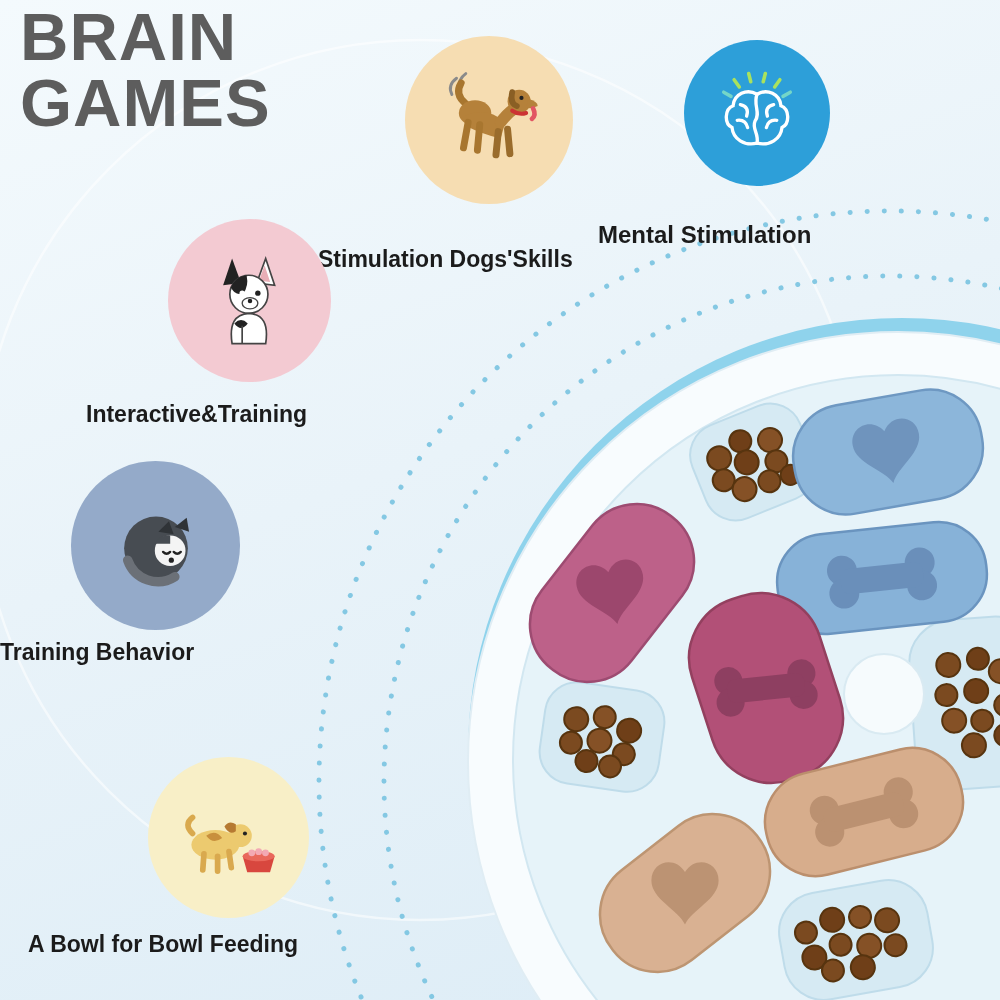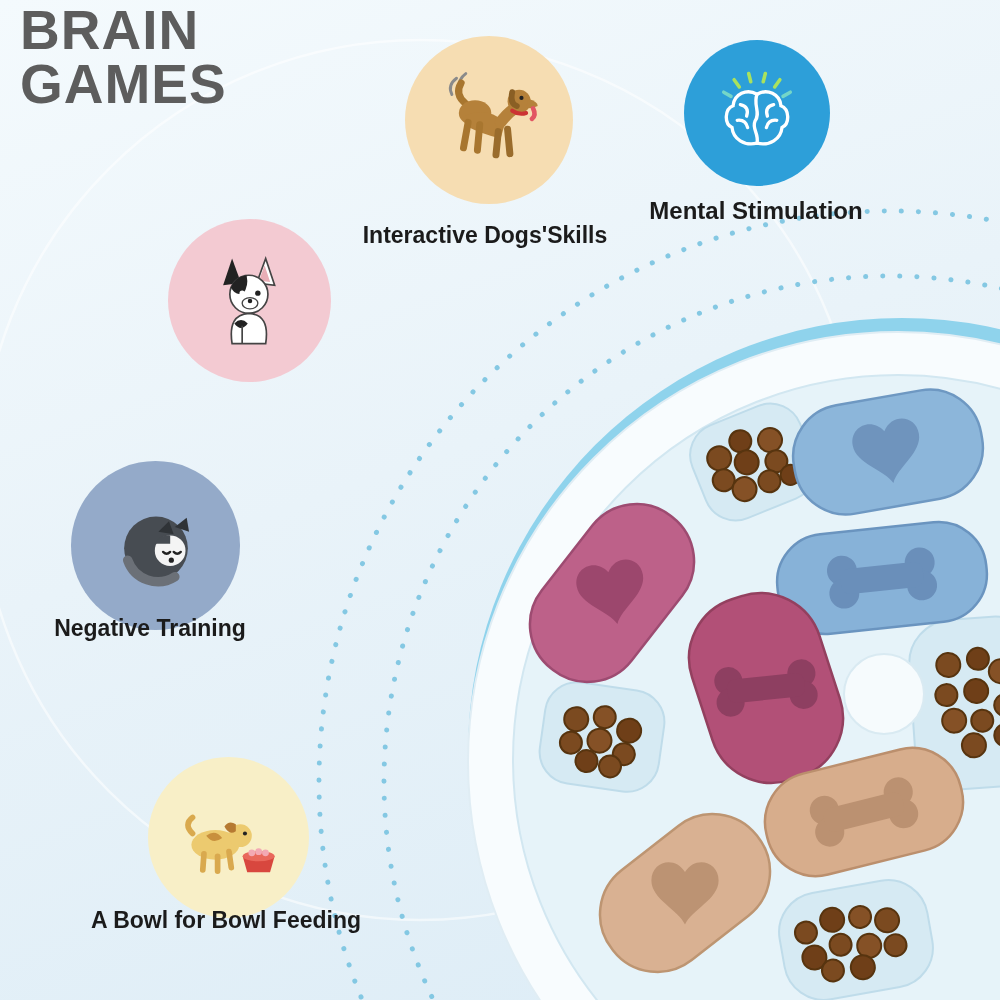--- a/index.html
+++ b/index.html
@@ -4,36 +4,36 @@
 <style>
   html,body{margin:0;padding:0;background:#dfeef6;}
   .stage{
     position:relative;width:1000px;height:1000px;overflow:hidden;
     background:linear-gradient(160deg,#f4fafd 0%,#e9f3f9 45%,#dcecf6 100%);
     font-family:"Liberation Sans",sans-serif;
   }
   svg.bg{position:absolute;inset:0;display:block;}
   .title{
     position:absolute;left:20px;top:4px;
-    font-size:55px;font-weight:800;color:#5d5d5d;
+    font-size:67px;font-weight:800;color:#5d5d5d;
     line-height:.98;letter-spacing:1px;
   }
   .feature-circle{
     position:absolute;border-radius:50%;
     display:flex;align-items:center;justify-content:center;
   }
   .feature-circle svg{display:block;}
   .c-strengthen{left:405px;top:36px;width:168px;height:168px;background:#f6ddb2;}
   .c-mental{left:684px;top:40px;width:146px;height:146px;background:#2d9fd9;}
   .c-interactive{left:168px;top:219px;width:163px;height:163px;background:#f3cad2;}
   .c-boredom{left:71px;top:461px;width:169px;height:169px;background:#94aac9;}
   .c-bowl{left:148px;top:757px;width:161px;height:161px;background:#f8efc7;}
   .feature-label{
-    position:absolute;text-align:center;
-    font-size:23px;font-weight:700;color:#1b1b1b;
+    position:absolute;text-align:left;
+    font-size:23px;font-weight:700;color:#1b1b1b;margin-top:24px;
   }
   .l-strengthen{left:318px;top:222px;width:334px;}
   .l-mental{left:598px;top:197px;width:316px;font-size:24px;}
   .l-interactive{left:86px;top:377px;width:330px;}
   .l-boredom{left:0px;top:612px;width:300px;line-height:1.45;}
   .l-bowl{left:28px;top:907px;width:396px;}
 </style>
 </head>
 <body>
 
@@ -173,21 +173,21 @@
         <path d="M60 52 Q66 44 72 40" stroke="#b5813a" stroke-width="10"></path>
         <circle cx="76" cy="34" r="10" fill="#b5813a"></circle>
         <path d="M84 32 q8 2 8 6 q-6 3 -10 1 Z" fill="#b5813a"></path>
         <path d="M70 26 q-2 10 4 12" stroke="#8a5f24" stroke-width="5" fill="none"></path>
         <circle cx="78" cy="31" r="1.8" fill="#222"></circle>
         <path d="M88 40 q3 6 -1 9" stroke="#e25563" stroke-width="4" fill="none"></path>
         <path d="M70 42 q6 4 12 2" stroke="#cc3333" stroke-width="3.5" fill="none"></path>
       </g>
     </svg>
   </div>
-  <div class="feature-label l-strengthen">Interactive Dogs'Skills</div>
+  <div class="feature-label l-strengthen">Stimulation Dogs'Skills</div>
 
   <div class="feature-circle c-mental">
     <svg width="104" height="104" viewBox="0 0 100 100">
       <g fill="none" stroke="#ffffff" stroke-width="3.2" stroke-linecap="round">
         <path d="M50 32 C40 26 28 32 27 43 C19 46 18 60 26 64 C27 75 38 82 50 79 C62 82 73 75 74 64 C82 60 81 46 73 43 C72 32 60 26 50 32 Z"></path>
         <path d="M50 32 C46 42 54 50 48 58 C45 65 52 70 50 79"></path>
         <path d="M34 42 q9 2 6 11"></path>
         <path d="M31 57 q8 -1 10 7"></path>
         <path d="M66 42 q-9 2 -6 11"></path>
         <path d="M69 57 q-8 -1 -10 7"></path>
@@ -217,38 +217,39 @@
         <circle cx="43" cy="43" r="2.4" fill="#ffffff"></circle>
         <circle cx="57" cy="43" r="2.4" fill="#222222"></circle>
         <ellipse cx="50" cy="52" rx="7" ry="5" fill="#ffffff" stroke="#444444" stroke-width="1.2"></ellipse>
         <circle cx="50" cy="50" r="2" fill="#222222"></circle>
         <path d="M34 88 Q30 62 49 61 Q68 62 64 88 Z" fill="#ffffff" stroke="#444444" stroke-width="1.5"></path>
         <path d="M36 70 q6 -6 12 0 q-6 8 -12 0 Z" fill="#222222"></path>
         <path d="M43 72 L43 88" stroke="#444444" stroke-width="1.5"></path>
       </g>
     </svg>
   </div>
+  <div class="feature-label l-interactive">Interactive&amp;Training</div>
 
   <div class="feature-circle c-boredom">
     <svg width="118" height="118" viewBox="0 0 100 100">
       <g>
         <circle cx="50" cy="52" r="27" fill="#474c52"></circle>
         <path d="M26 62 a27 27 0 0 0 40 14" stroke="#6b7077" stroke-width="8" fill="none" stroke-linecap="round"></path>
         <path d="M66 34 l10 -8 l2 12 Z" fill="#2f3337"></path>
         <path d="M52 38 l9 -9 l4 11 Z" fill="#2f3337"></path>
         <circle cx="62" cy="54" r="13" fill="#f4f4f4"></circle>
         <path d="M49 48 a13 13 0 0 1 13 -7 l0 7 Z" fill="#474c52"></path>
         <path d="M56 55 q3 3 6 0" stroke="#222222" stroke-width="2" fill="none" stroke-linecap="round"></path>
         <path d="M65 55 q3 3 6 0" stroke="#222222" stroke-width="2" fill="none" stroke-linecap="round"></path>
         <circle cx="63" cy="62" r="2.2" fill="#222222"></circle>
       </g>
     </svg>
   </div>
   <div class="feature-label l-boredom">
-    <div>Negative Training</div>
+    <div>Training Behavior</div>
   </div>
 
   <div class="feature-circle c-bowl">
     <svg width="114" height="114" viewBox="0 0 100 100">
       <g>
         <path d="M18 46 q-8 -8 0 -14" stroke="#d9a94e" stroke-width="5" fill="none" stroke-linecap="round"></path>
         <ellipse cx="38" cy="56" rx="21" ry="13" fill="#ecca6f"></ellipse>
         <path d="M30 48 q8 -6 14 2 q-8 6 -14 -2 Z" fill="#c8903d"></path>
         <path d="M28 64 L27 78" stroke="#d9a94e" stroke-width="5" stroke-linecap="round"></path>
         <path d="M40 66 L40 79" stroke="#d9a94e" stroke-width="5" stroke-linecap="round"></path>

